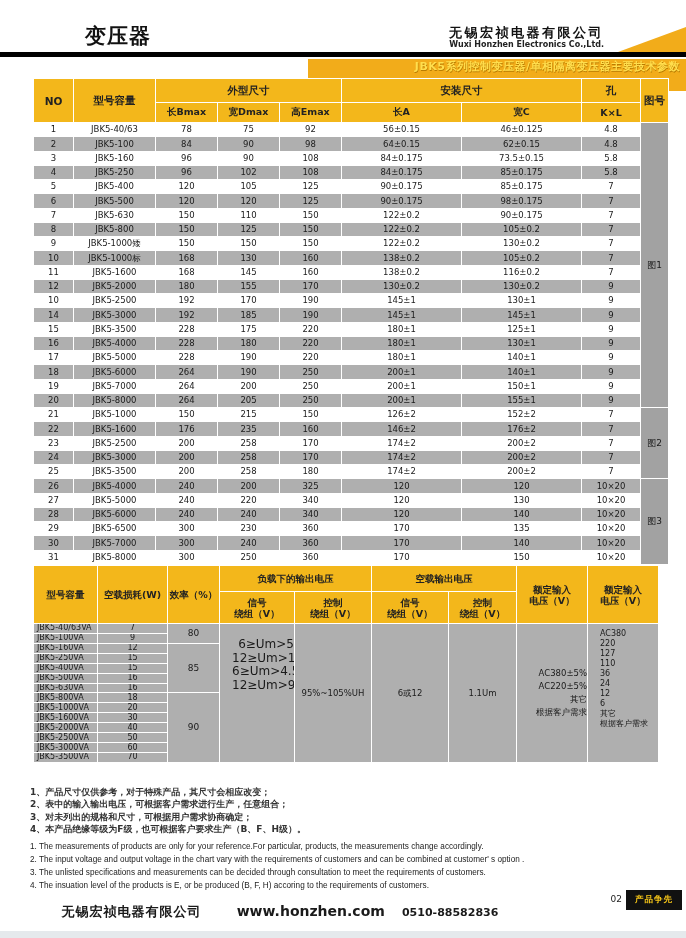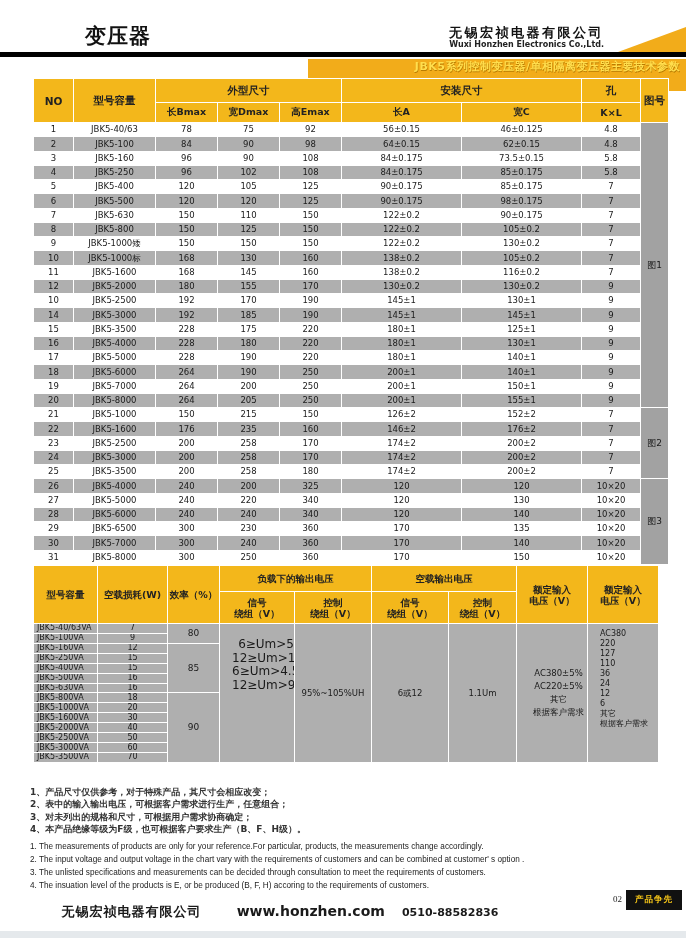--- a/index.html
+++ b/index.html
@@ -41,37 +41,37 @@
   .elec-table thead th{font-size:9.5px;line-height:11px;vertical-align:middle;}
   .elec-table thead th div{line-height:11px;}
   .elec-table tbody td{background:#AFAFAF;font-size:8px;text-align:center;line-height:1;}
   .elec-table td.model-cell{text-align:left;padding-left:3px;}
   .elec-table td.eff-cell{font-size:9px;vertical-align:middle;}
   .elec-table td.load-signal-cell{vertical-align:top;text-align:right;padding:14px 0 0 12px;font-size:12px;white-space:normal;}
   .elec-table td.load-signal-cell div{line-height:13.5px;}
   .elec-table td.load-control-cell,
   .elec-table td.noload-signal-cell,
   .elec-table td.noload-control-cell{vertical-align:middle;font-size:8.5px;}
-  .elec-table td.rated1-cell{vertical-align:middle;text-align:center;padding-left:13px;font-size:8.5px;white-space:normal;margin-left:11px;}
+  .elec-table td.rated1-cell{vertical-align:middle;text-align:right;padding-left:13px;font-size:8.5px;white-space:normal;margin-left:11px;}
   .elec-table td.rated1-cell div{line-height:13px;}
   .elec-table td.rated2-cell{vertical-align:top;text-align:left;padding:5px 4px 0 12px;font-size:8px;white-space:normal;}
   .elec-table td.rated2-cell div{line-height:10px;}
 
   
   .notes{position:absolute;left:30px;top:786px;width:645px;}
   .notes-cn div{font-size:9px;font-weight:bold;color:#333;line-height:12.3px;}
   .notes-en{margin-top:5px;}
   .notes-en div{font-family:Liberation Sans, sans-serif;font-size:8.2px;color:#222;line-height:13px;white-space:nowrap;}
 
   
   .footer{position:absolute;left:0;top:901px;width:560px;text-align:center;}
   .f-company{font-size:13px;font-weight:bold;letter-spacing:1px;}
   .f-web{font-size:14px;font-weight:bold;margin-left:30px;text-align:center;}
   .f-phone{font-size:11px;font-weight:bold;margin-left:12px;}
-  .page-no{position:absolute;top:894px;right:64px;font-size:9px;color:#222;font-family:Liberation Serif, serif;}
+  .page-no{position:absolute;top:894px;right:64px;font-size:9px;color:#222;}
   .badge{position:absolute;top:890px;right:4px;background:#111;color:#F5C518;
          font-size:8.5px;font-weight:bold;padding:4px 9px;letter-spacing:1px;}
   .bottom-strip{position:absolute;left:0;bottom:0;width:686px;height:7px;background:#E5E9EC;}
 </style>
 </head>
 <body>
 
 <div class="title-left">变压器</div>
 <div class="company">
   <div class="company-cn">无锡宏祯电器有限公司</div>

